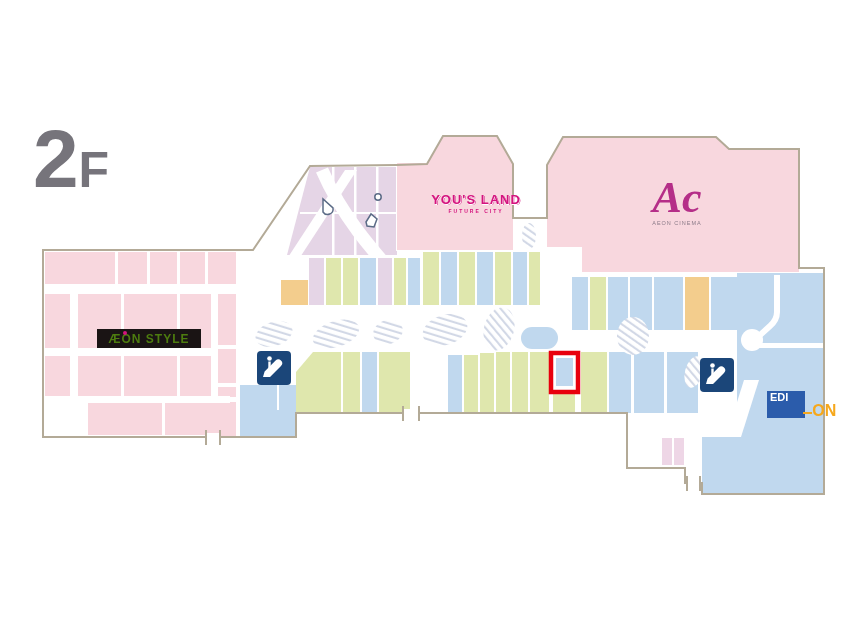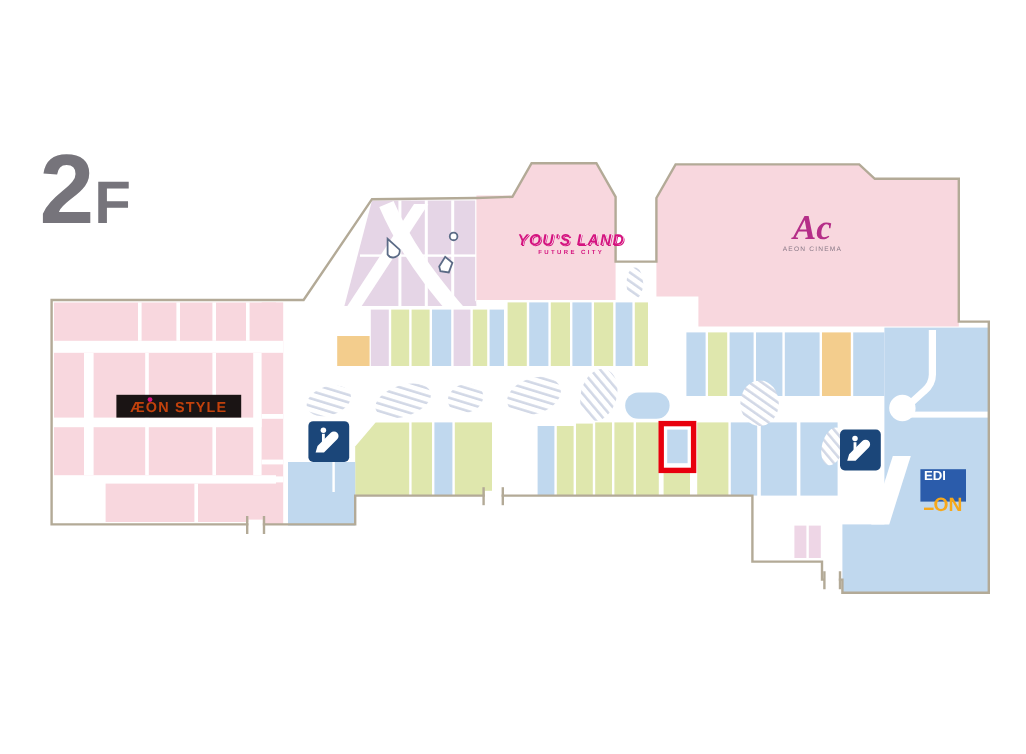--- a/index.html
+++ b/index.html
@@ -26,35 +26,35 @@
 
   
   #floor-label{position:absolute;left:33px;top:118px;color:var(--label_gray);
     display:flex;align-items:baseline;line-height:1;letter-spacing:-2px;}
   #floor-label .big{font-size:82px;font-weight:bold;}
   #floor-label .small{font-size:50px;font-weight:bold;margin-left:2px;}
 
   
   .ovl{position:absolute;}
   #aeon-style-logo{left:97px;top:329px;width:104px;height:19px;background:var(--logo_black);
-    color:#c2410c;font-size:12px;font-weight:bold;letter-spacing:1px;display:flex;
+    color:#4d7c0f;font-size:12px;font-weight:bold;letter-spacing:1px;display:flex;
     align-items:center;justify-content:center;white-space:nowrap;}
   #aeon-logo-dot{left:123px;top:331px;width:4px;height:4px;border-radius:50%;
     background:var(--magenta);}
   #yous-land-logo{left:420px;top:192px;width:112px;text-align:center;color:var(--magenta);}
-  #yous-land-logo .main{font-size:13px;font-weight:900;font-style:italic;letter-spacing:1px;
+  #yous-land-logo .main{font-size:13px;font-weight:900;letter-spacing:1px;
     text-shadow:0.5px 0.5px 0 #fff, 1px 1px 0 var(--magenta);white-space:nowrap;}
   #yous-land-logo .sub{font-size:5px;font-weight:bold;letter-spacing:2px;margin-top:1px;}
   #aeon-cinema-logo{left:634px;top:176px;width:86px;text-align:center;}
   #aeon-cinema-logo .main{font-family:"Liberation Serif",serif;font-style:italic;
-    font-size:29px;font-weight:bold;color:var(--cinema_magenta);line-height:1;}
+    font-size:44px;font-weight:bold;color:var(--cinema_magenta);line-height:1;}
   #aeon-cinema-logo .sub{font-size:5.5px;letter-spacing:1px;color:var(--cinema_sub);
     margin-top:0px;white-space:nowrap;}
   #edion-logo{left:767px;top:391px;width:38px;height:27px;background:var(--edion_blue);
-    padding:2px 3px;box-sizing:border-box;display:flex;flex-direction:column;justify-content:space-between;gap:15px;}
+    padding:2px 3px;box-sizing:border-box;display:flex;flex-direction:row;justify-content:space-between;gap:15px;}
   #edion-logo .l1{color:#fff;font-size:11px;font-weight:900;line-height:9px;letter-spacing:0;}
   #edion-logo .row2{display:flex;align-items:flex-end;justify-content:space-between;}
   #edion-logo .bar{width:9px;height:2px;background:var(--edion_orange);margin-bottom:2px;}
   #edion-logo .l2{color:var(--edion_orange);font-size:16px;font-weight:900;line-height:10px;}
 </style>
 </head>
 <body>
 
 <div id="stage">
 

